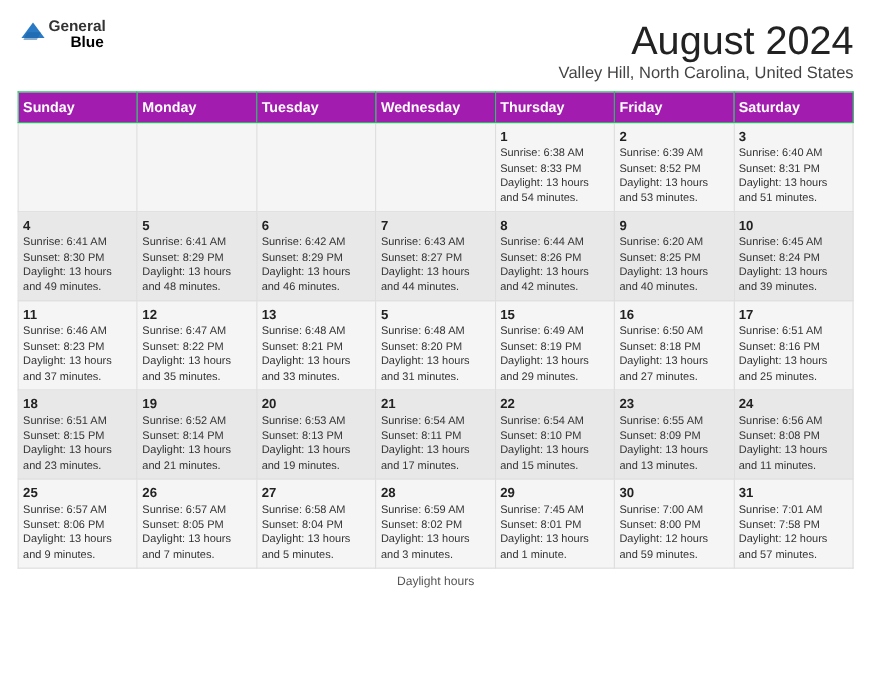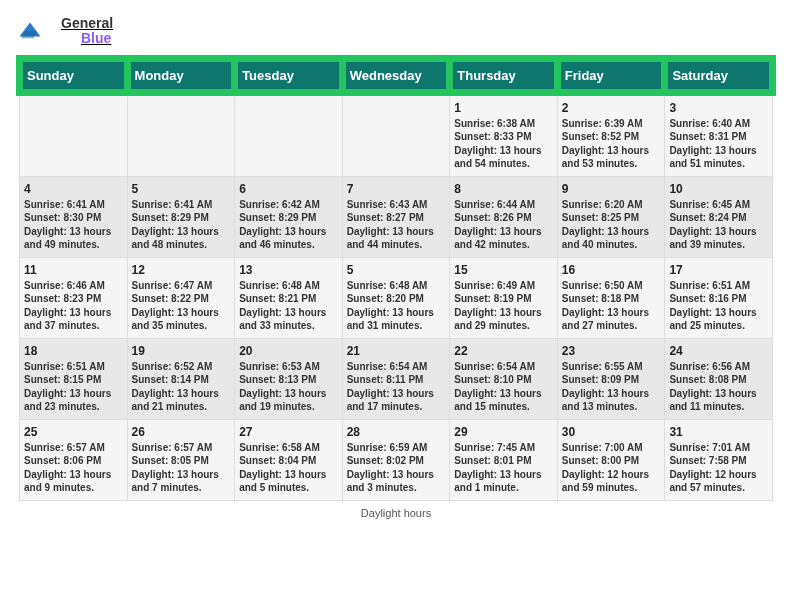--- a/index.html
+++ b/index.html
@@ -11,30 +11,29 @@
       padding: 16px;
     }
     .header-area {
       display: flex;
       align-items: flex-start;
       justify-content: space-between;
       margin-bottom: 8px;
     }
     .logo {
       display: flex;
-      align-items: flex-end;
-      gap: 17px;
-      text-decoration: underline;
+      align-items: center;
+      gap: 0;
     }
     .logo-text {
       font-size: 14px;
       line-height: 1.1;
     }
     .logo-text .general { font-weight: bold; color: #333; }
-    .logo-text .blue { font-weight: bold; color: #8b5cf6; padding-left: 20px; }
+    .logo-text .blue { font-weight: bold; color: #000000; padding-left: 20px; }
     .logo-icon {
       width: 28px;
       height: 28px;
     }
     .title-area {
       text-align: right;
     }
     .main-title {
       font-size: 36px;
       font-weight: normal;
@@ -43,27 +42,27 @@
     .subtitle {
       font-size: 15px;
       color: #444;
     }
     table {
       width: 100%;
       border-collapse: collapse;
       table-layout: fixed;
     }
     thead tr th {
-      background-color: #0f766e;
+      background-color: #a21caf;
       color: #fff;
       font-size: 13px;
       font-weight: bold;
       padding: 6px 4px;
       text-align: left;
-      border: 7px solid #22c55e;
+      border: 1px solid #22c55e;
     }
     tbody tr td {
       vertical-align: top;
       padding: 5px 4px;
       font-size: 10.5px;
       color: #222;
       border: 1px solid #ddd;
       height: 80px;
     }
     tbody tr:nth-child(odd) td {
@@ -75,21 +74,20 @@
     .day-number {
       font-weight: bold;
       font-size: 12px;
       display: block;
       margin-bottom: 2px;
     }
     .day-info {
       font-size: 10px;
       line-height: 1.35;
       color: #333;
-      font-weight: bold;
     }
     .footer {
       margin-top: 6px;
       font-size: 11px;
       color: #555;
       text-align: center;
     }
   </style>
 </head>
 <body>
@@ -97,20 +95,24 @@
 <div class="header-area">
   <div class="logo">
     <svg class="logo-icon" viewBox="0 0 32 32" xmlns="http://www.w3.org/2000/svg">
       <polygon points="16,4 28,20 4,20" fill="#2979c4"></polygon>
       <polygon points="10,14 24,14 20,22 6,22" fill="#1a5fa0" opacity="0.5"></polygon>
     </svg>
     <div class="logo-text">
       <div><span class="general">General</span></div>
       <div><span class="blue">Blue</span></div>
     </div>
+  </div>
+  <div class="title-area">
+    <div class="main-title">August 2024</div>
+    <div class="subtitle">Valley Hill, North Carolina, United States</div>
   </div>
 </div>
 
 <table>
   <thead>
     <tr>
       <th>Sunday</th>
       <th>Monday</th>
       <th>Tuesday</th>
       <th>Wednesday</th>

